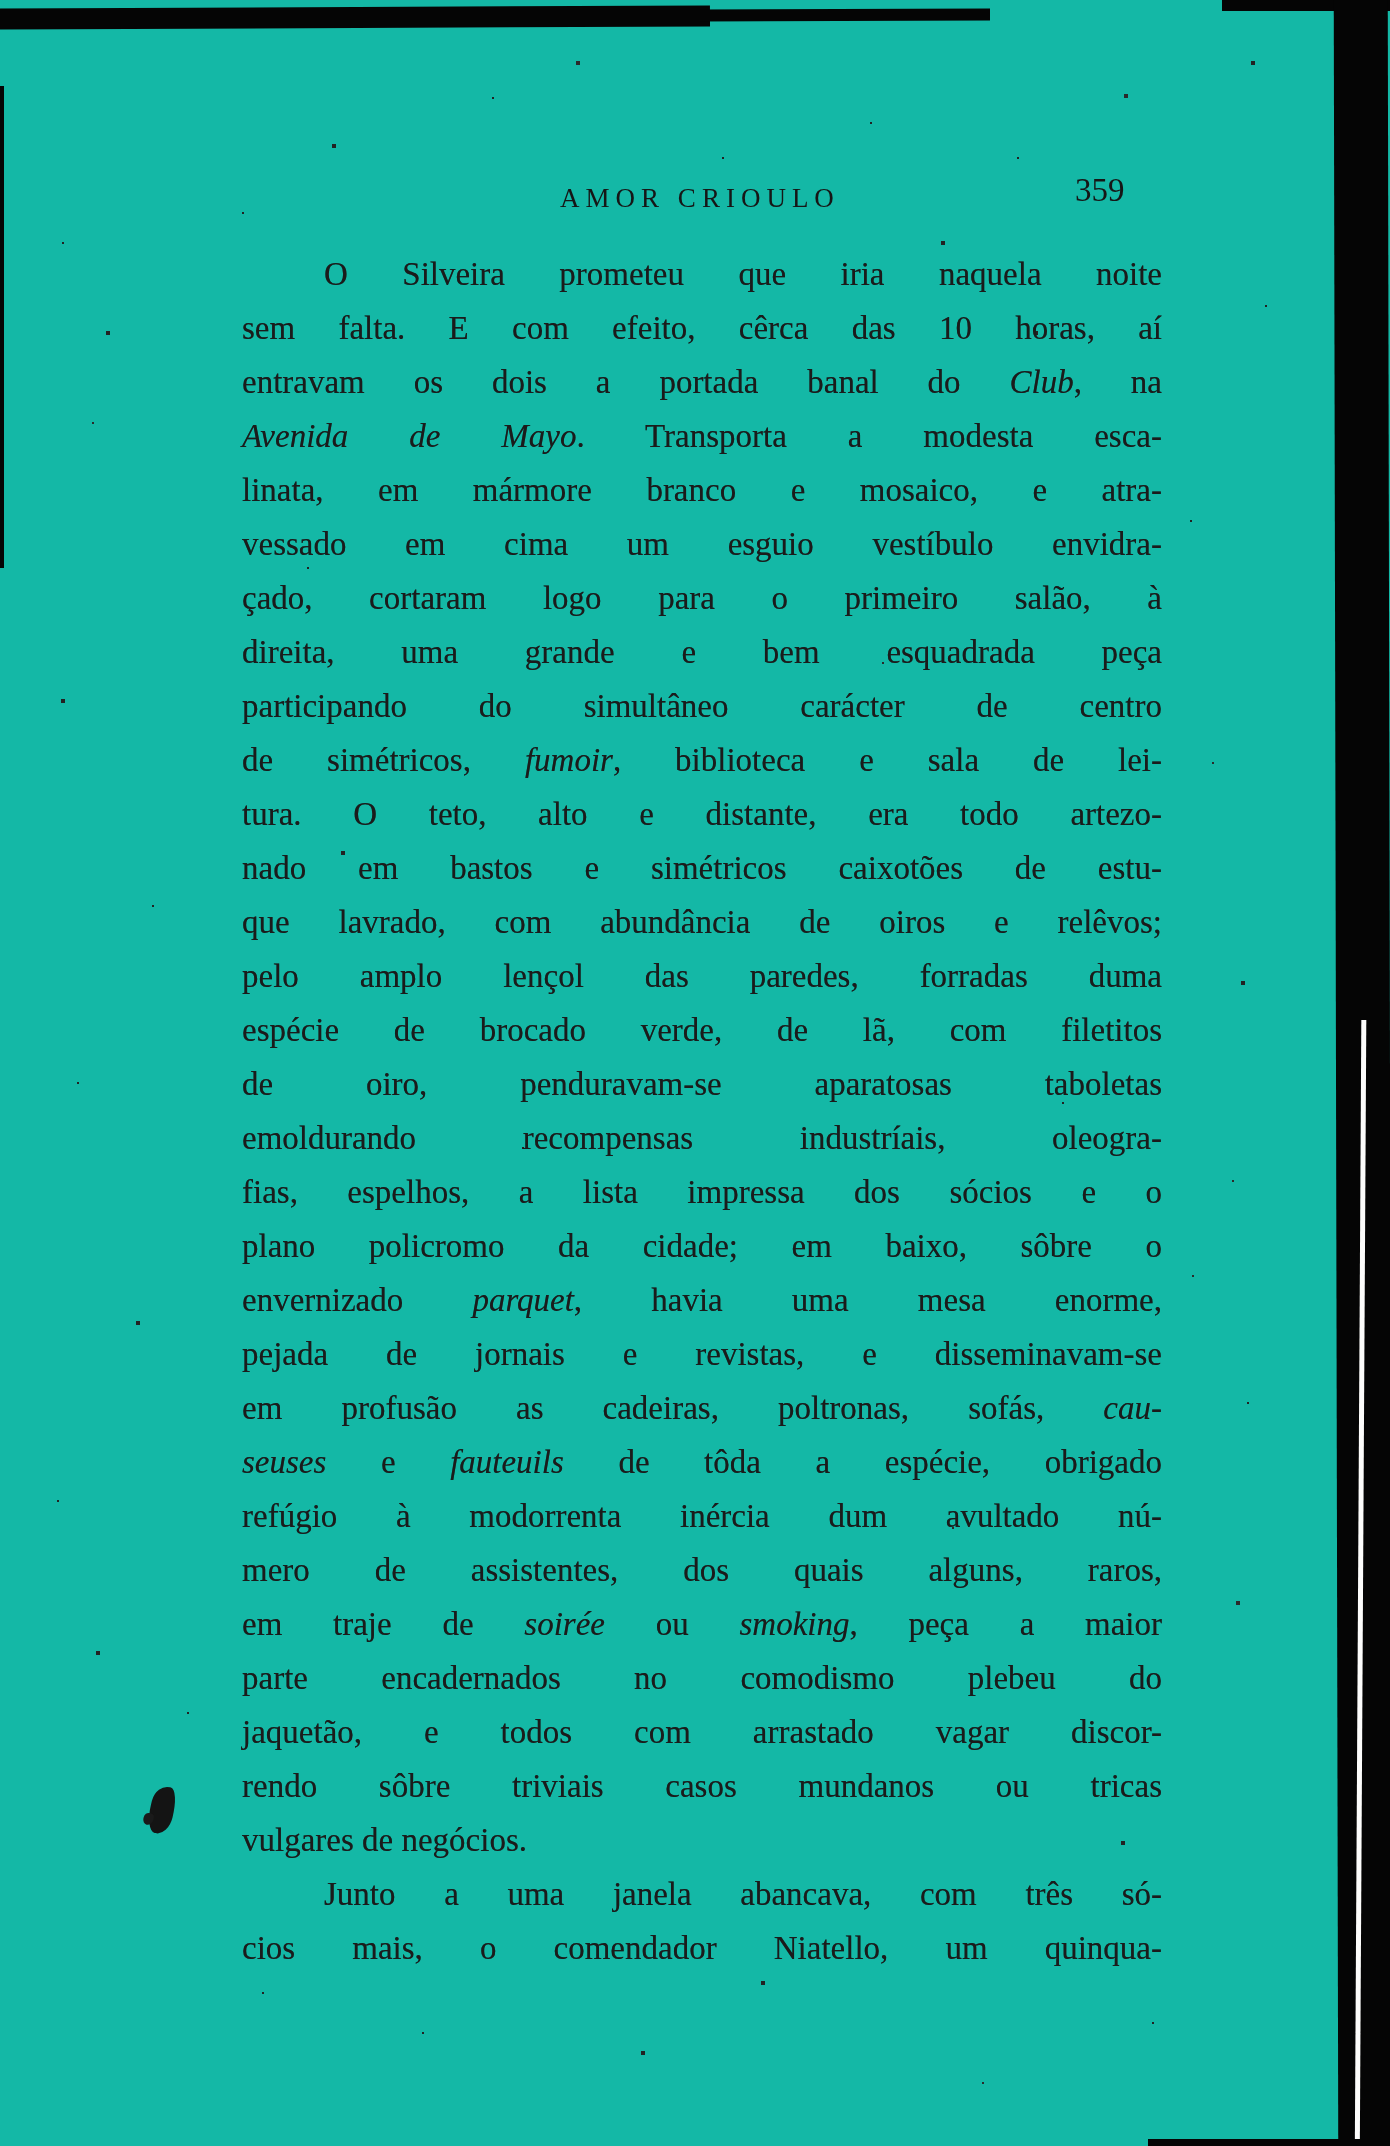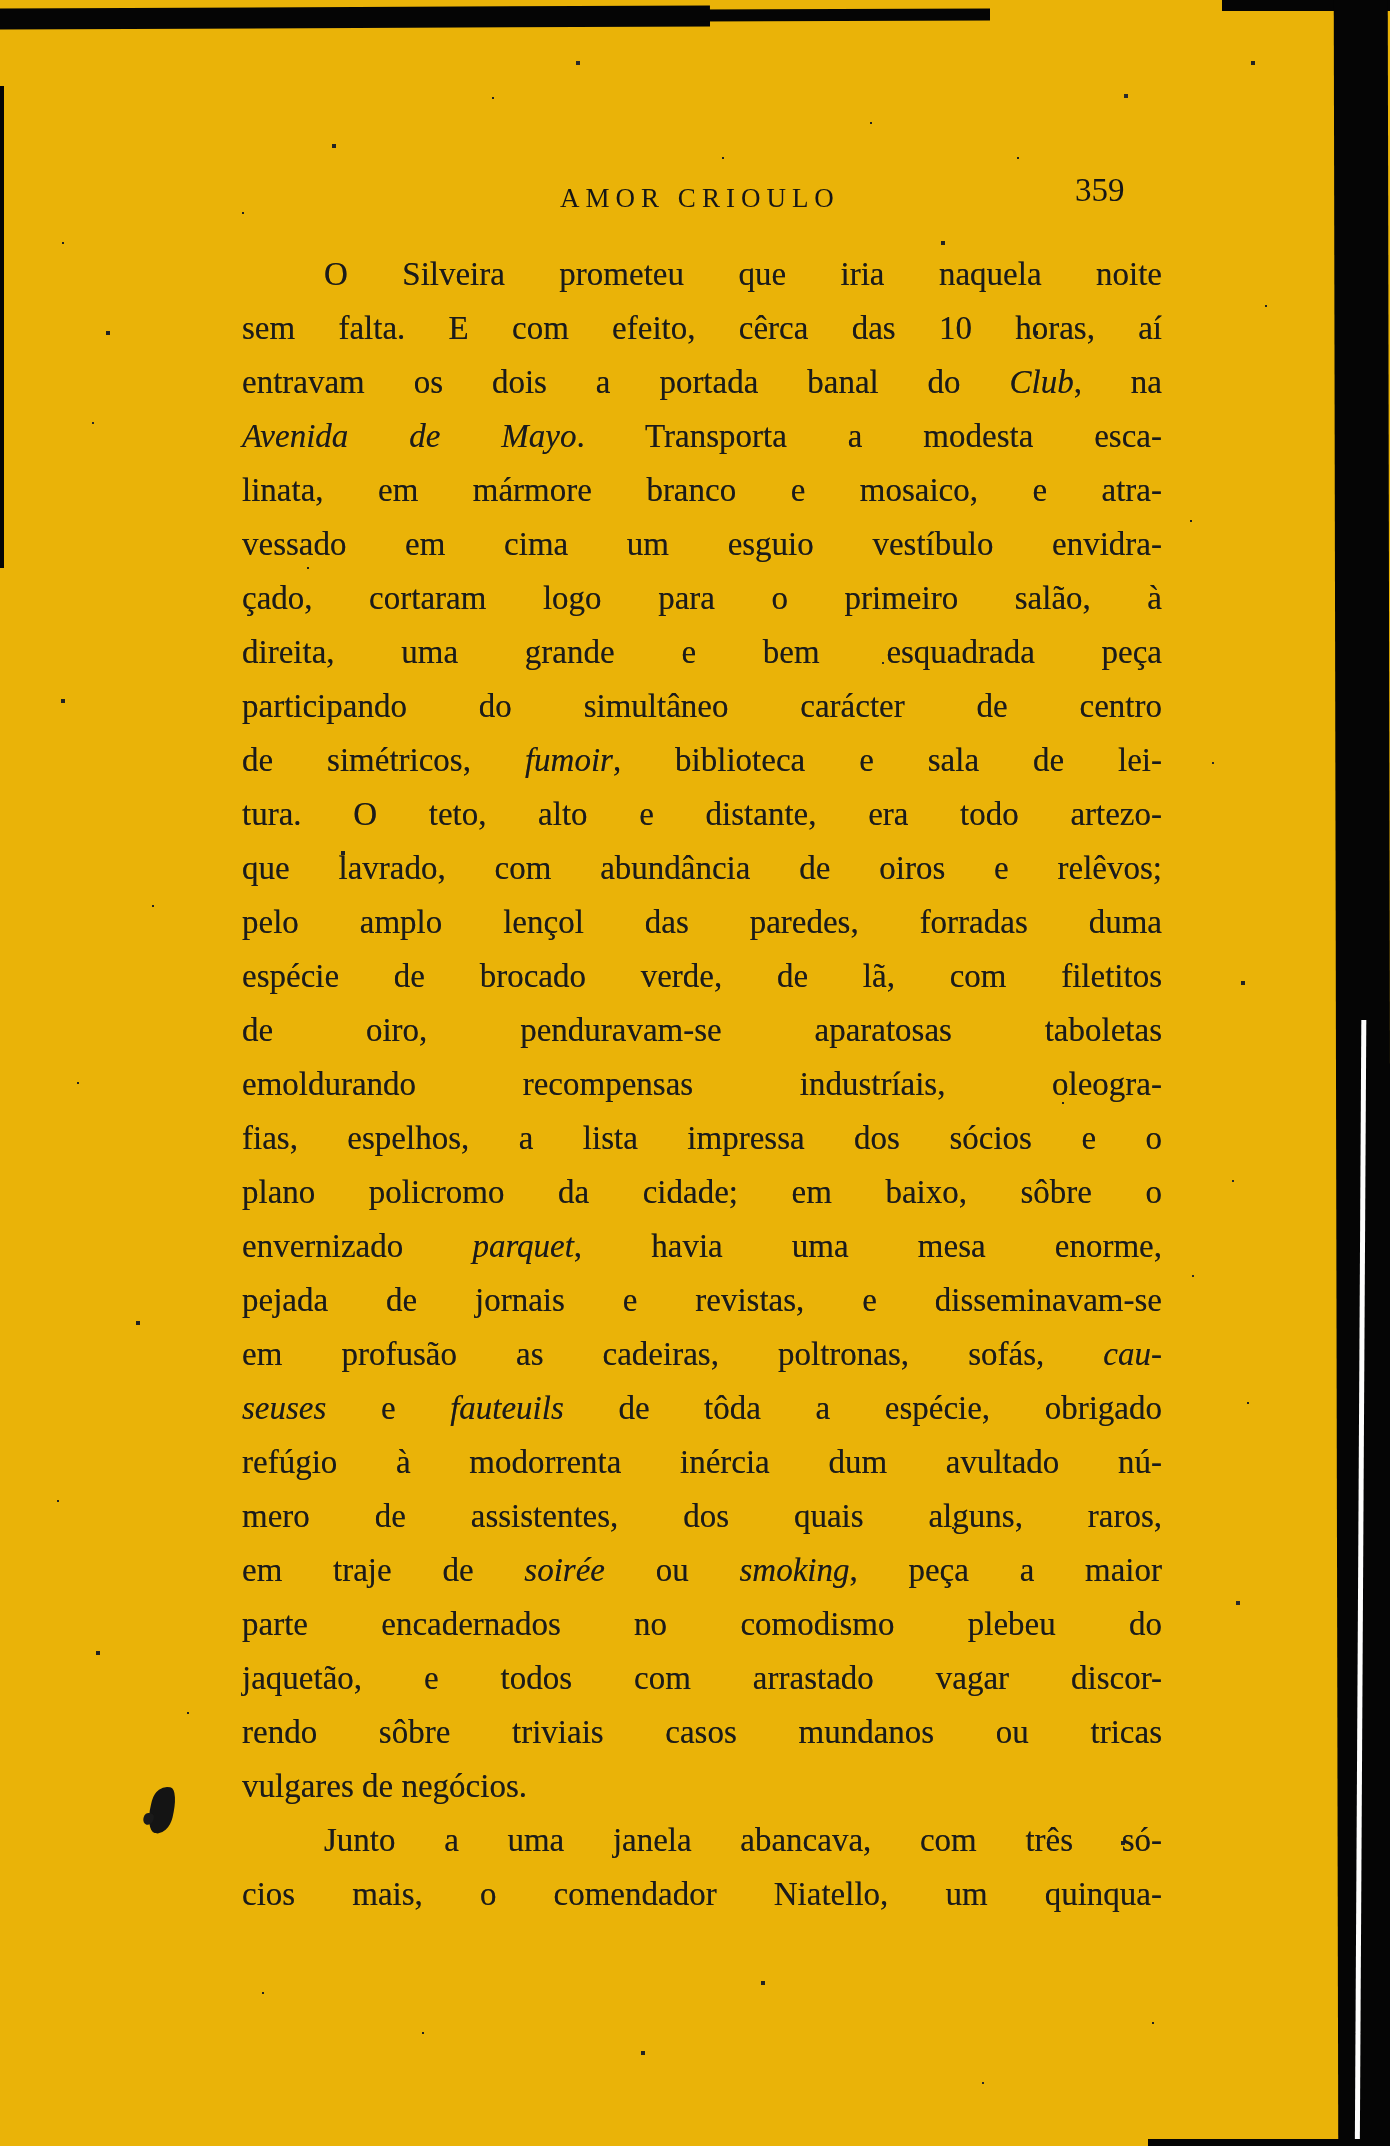--- a/index.html
+++ b/index.html
@@ -1,19 +1,19 @@
 <!DOCTYPE html>
 <html><head>
 <meta charset="utf-8">
 <style>
   html,body{margin:0;padding:0;background:#e8e8e8;}
   .page{
     position:relative;
     width:1390px;height:2146px;
-    background:#eab308;
+    background:#14b8a6;
     overflow:hidden;
     font-family:"Liberation Serif","DejaVu Serif",serif;
     color:#1a1a1a;
   }
   
   .running-title{
     position:absolute;left:540px;top:183px;width:320px;
     text-align:center;font-size:27px;letter-spacing:6px;
     color:#161616;white-space:nowrap;
   }
@@ -102,20 +102,21 @@
         <div class="line"><span>sem falta. E com efeito, cêrca das 10 horas, aí</span></div>
         <div class="line"><span>entravam os dois a portada banal do </span><em>Club</em><span>, na</span></div>
         <div class="line"><em>Avenida de Mayo</em><span>. Transporta a modesta esca-</span></div>
         <div class="line"><span>linata, em mármore branco e mosaico, e atra-</span></div>
         <div class="line"><span>vessado em cima um esguio vestíbulo envidra-</span></div>
         <div class="line"><span>çado, cortaram logo para o primeiro salão, à</span></div>
         <div class="line"><span>direita, uma grande e bem esquadrada peça</span></div>
         <div class="line"><span>participando do simultâneo carácter de centro</span></div>
         <div class="line"><span>de simétricos, </span><em>fumoir</em><span>, biblioteca e sala de lei-</span></div>
         <div class="line"><span>tura. O teto, alto e distante, era todo artezo-</span></div>
+        <div class="line"><span>nado em bastos e simétricos caixotões de estu-</span></div>
         <div class="line"><span>que lavrado, com abundância de oiros e relêvos;</span></div>
         <div class="line"><span>pelo amplo lençol das paredes, forradas duma</span></div>
         <div class="line"><span>espécie de brocado verde, de lã, com filetitos</span></div>
         <div class="line"><span>de oiro, penduravam-se aparatosas taboletas</span></div>
         <div class="line"><span>emoldurando recompensas industríais, oleogra-</span></div>
         <div class="line"><span>fias, espelhos, a lista impressa dos sócios e o</span></div>
         <div class="line"><span>plano policromo da cidade; em baixo, sôbre o</span></div>
         <div class="line"><span>envernizado </span><em>parquet</em><span>, havia uma mesa enorme,</span></div>
         <div class="line"><span>pejada de jornais e revistas, e disseminavam-se</span></div>
         <div class="line"><span>em profusão as cadeiras, poltronas, sofás, </span><em>cau-</em></div>

